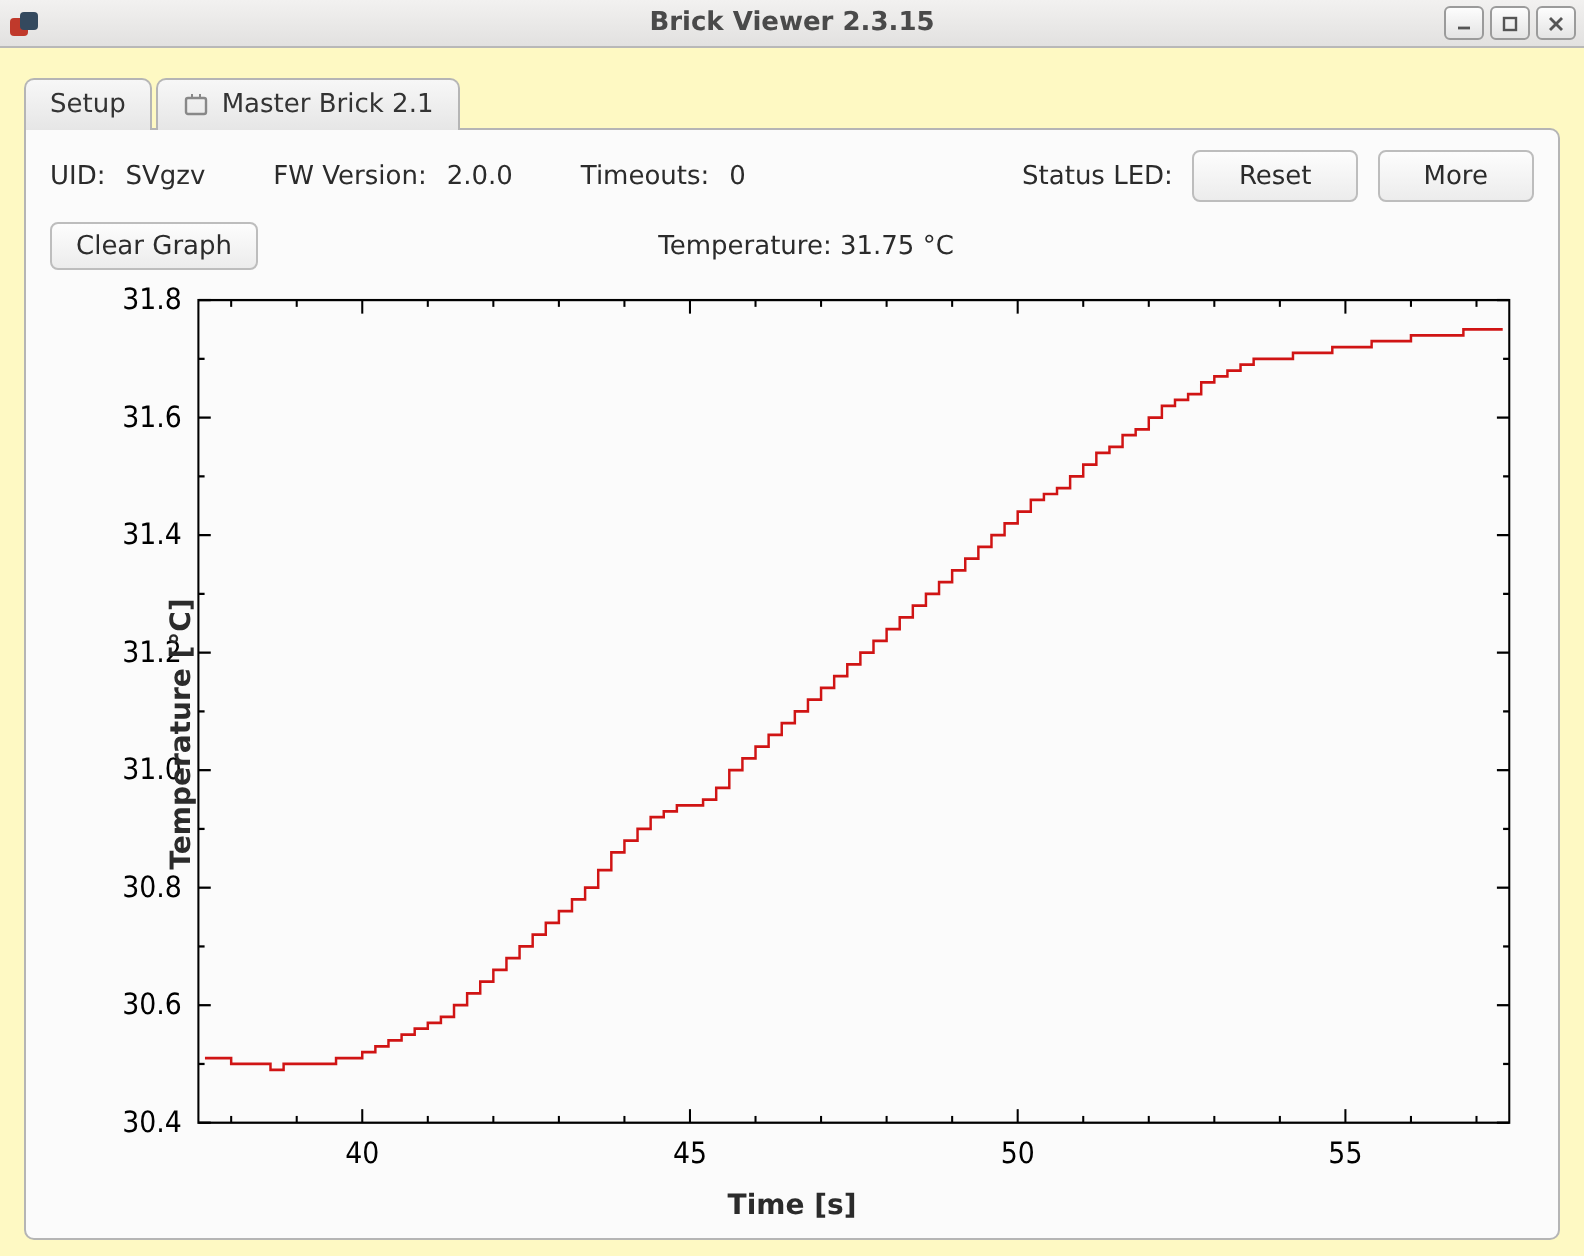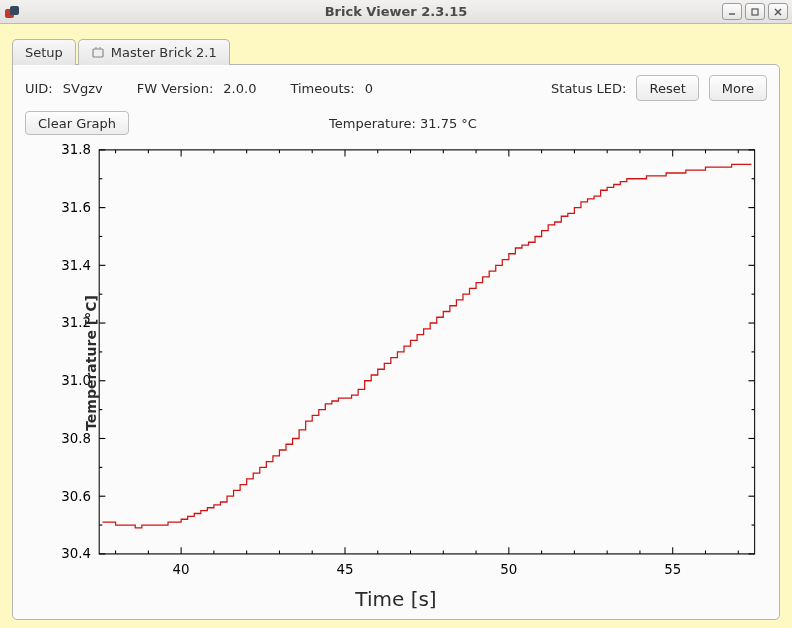--- a/index.html
+++ b/index.html
@@ -127,21 +127,21 @@
   .select .spin {
     position: absolute; right: 4px; top: 2px; bottom: 2px; width: 14px;
     display: flex; flex-direction: column; align-items: center; justify-content: center;
     color: #666;
   }
   .btn {
     background: linear-gradient(to bottom, #fdfdfd, #ececec);
     border: 1px solid #bdbdbd;
     border-radius: 4px;
     height: 26px;
-    padding: 0 12px;
+    padding: 0 22px;
     display: flex; align-items: center; justify-content: center;
     cursor: pointer;
     font-size: 13px;
     color: #2b2b2b;
   }
   .btn.small { padding: 0 12px; height: 24px; }
   
   .graph-header {
     display: flex;
     align-items: center;
@@ -162,22 +162,22 @@
     position: absolute;
     left: 0;
     top: 50%;
     transform: translate(-2px,-50%) rotate(-90deg);
     transform-origin: center;
     font-weight: bold;
     font-size: 14px;
   }
   .axis-label-x {
     text-align: center;
-    font-weight: normal;
-    font-size: 20px;
+    font-weight: bold;
+    font-size: 14px;
     margin-top: 2px;
   }
   .footer-row {
     display: flex;
     align-items: center;
     justify-content: center;
     gap: 6px;
     margin-top: 10px;
     font-size: 13px;
   }

